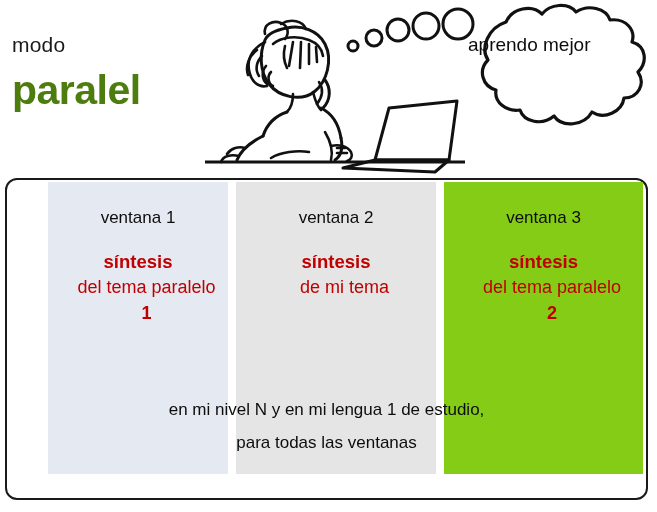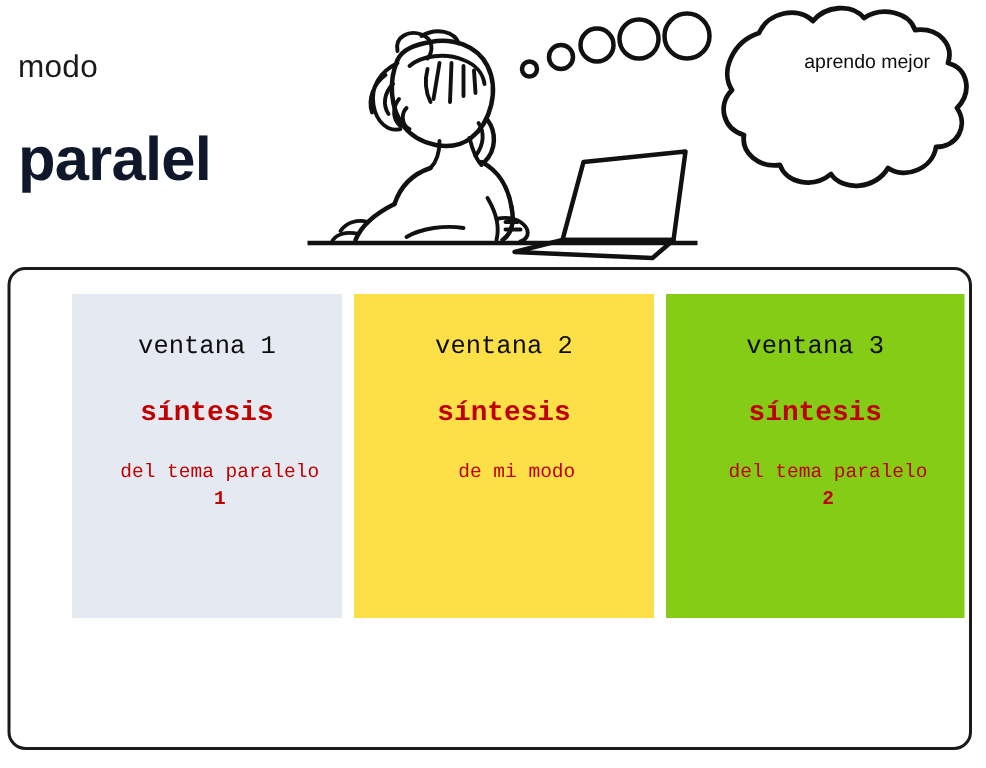--- a/index.html
+++ b/index.html
@@ -30,42 +30,41 @@
     color: #1a1a1a;
     letter-spacing: 0.2px;
     line-height: 1;
   }
 
   #mode-name {
     position: absolute;
     left: 12px; top: 68px;
     font-size: 41px;
     font-weight: bold;
-    color: #0f172a;
+    color: #4d7c0f;
     letter-spacing: -0.5px;
     line-height: 1.1;
-    margin-top: 16px;
   }
 
   #illustration {
     position: absolute;
     left: 205px; top: -4px;
     width: 260px; height: 182px;
   }
 
   #thought-bubble {
     position: absolute;
     left: 340px; top: 2px;
     width: 317px; height: 142px;
   }
 
   .bubble-text-line {
-    font-size: 13px;
+    font-size: 19px;
     color: #0d0d0d;
-    text-align: right;
+    text-align: left;
     line-height: 1.42;
   }
 
   #bubble-text {
     position: absolute;
     left: 468px; top: 32px;
     width: 152px;
   }
 
   
@@ -80,51 +79,49 @@
   }
 
   #columns {
     position: absolute;
     left: 0; top: 0;
     width: 100%; height: 100%;
   }
 
   .column {
     position: absolute;
-    top: 16px;
-    height: 216px;
-    font-family: Liberation Mono, monospace;
+    top: 2px;
+    height: 292px;
   }
   .column.c0 { left: 41px;  width: 180px; background: #e5eaf2; }
-  .column.c1 { left: 229px; width: 200px; background: #fde047; }
+  .column.c1 { left: 229px; width: 200px; background: #e5e5e5; }
   .column.c2 { left: 437px; width: 199px; background: #84cc16; }
 
   .col-content {
     position: absolute;
     left: 0; right: 0; top: 26px;
     text-align: center;
   }
 
   .col-title {
     font-size: 17px;
     color: #0d0d0d;
     line-height: 1.2;
     margin-bottom: 23px;
   }
 
   .col-heading {
     font-size: 18.5px;
     font-weight: bold;
     color: #c00000;
     line-height: 1.2;
-    margin-bottom: 18px;
   }
 
   .col-sub {
-    font-size: 13px;
+    font-size: 18px;
     color: #c00000;
     line-height: 1.45;
     margin-left: 17px;
   }
   .col-sub.bold {
     font-weight: bold;
   }
 
   #footer-text {
     position: absolute;
@@ -258,28 +255,32 @@
         <div class="col-heading">síntesis</div>
         <div class="col-sub">del tema paralelo</div>
         <div class="col-sub bold">1</div>
       </div>
     </div>
 
     <div class="column c1">
       <div class="col-content">
         <div class="col-title">ventana 2</div>
         <div class="col-heading">síntesis</div>
-        <div class="col-sub">de mi modo</div>
+        <div class="col-sub">de mi tema</div>
       </div>
     </div>
 
     <div class="column c2">
       <div class="col-content">
         <div class="col-title">ventana 3</div>
         <div class="col-heading">síntesis</div>
         <div class="col-sub">del tema paralelo</div>
         <div class="col-sub bold">2</div>
       </div>
     </div>
 
   </div>
 
+  <div id="footer-text">
+    <div class="footer-line">en mi nivel N  y en mi lengua 1 de estudio,</div>
+    <div class="footer-line">para todas las ventanas</div>
+  </div>
 </div>
 
 </body></html>

